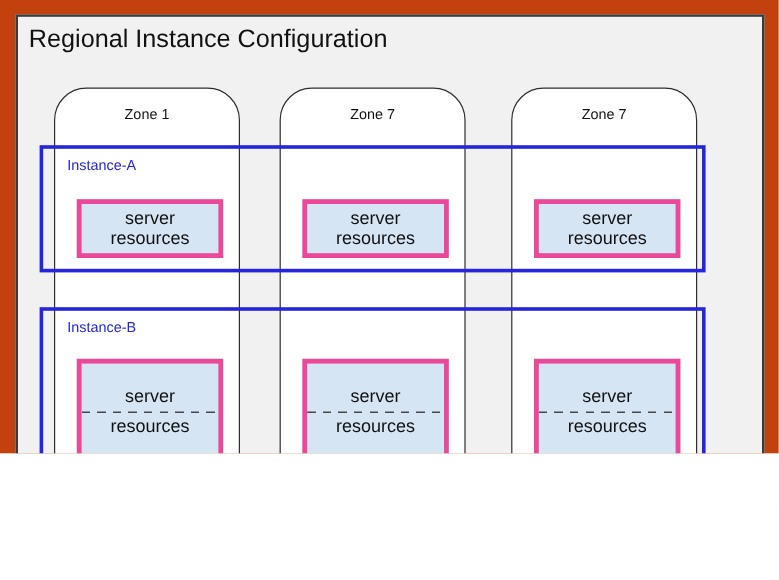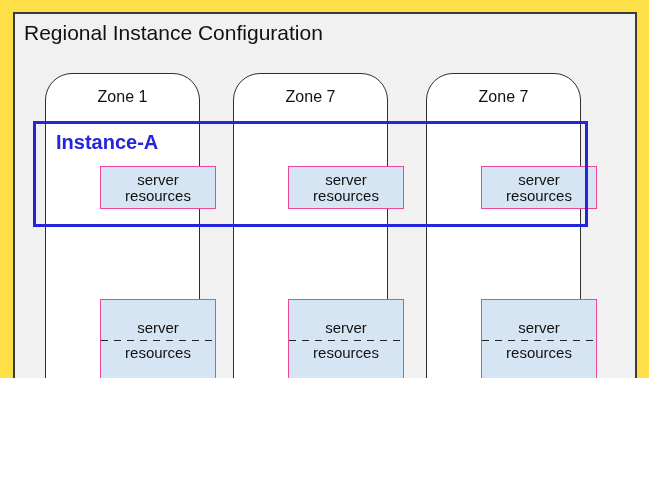--- a/index.html
+++ b/index.html
@@ -5,21 +5,21 @@
   html, body {
     margin: 0;
     padding: 0;
     background: #ffffff;
     font-family: "Liberation Sans", sans-serif;
   }
   .canvas {
     position: relative;
     width: 649px;
     height: 378px;
-    background: #fde047;
+    background: #c2410c;
     overflow: hidden;
   }
   .region {
     position: absolute;
     left: 13px;
     top: 12px;
     width: 620px;
     height: 446px;
     border: 2px solid #3b3b3b;
     background: #f1f1f2;
@@ -40,37 +40,36 @@
     background: #ffffff;
     border: 1px solid #2e2e2e;
     border-radius: 27px;
   }
   .zone-1 { left: 30px; }
   .zone-2 { left: 218px; }
   .zone-3 { left: 411px; }
   .zone-label {
     margin-top: 14px;
     text-align: center;
-    font-size: 16px;
+    font-size: 12px;
     color: #111111;
   }
   .srv {
     position: absolute;
     width: 114px;
     background: #d6e5f4;
-    border: 1px solid #ec4899;
+    border: 4px solid #ec4899;
     display: flex;
     flex-direction: column;
     align-items: center;
     justify-content: center;
     text-align: center;
     font-size: 15px;
     line-height: 16px;
     color: #111111;
-    margin-left: 36px;
   }
   .row-a { top: 152px; height: 41px; }
   .row-b { top: 285px; height: 81px; }
   .col-1 { left: 49px; }
   .col-2 { left: 237px; }
   .col-3 { left: 430px; }
   .divider {
     width: 100%;
     height: 1px;
     margin: 4px 0;
@@ -81,22 +80,22 @@
     left: 18px;
     width: 549px;
     border: 3px solid #2525dd;
     background: transparent;
     pointer-events: none;
   }
   .instance-a { top: 107px; height: 100px; }
   .instance-b { top: 242px; height: 142px; }
   .instance-label {
     margin: 7px 0 0 20px;
-    font-size: 20px;
-    font-weight: bold;
+    font-size: 12px;
+    font-weight: normal;
     color: #2525dd;
   }
 </style>
 </head>
 <body>
 
 <div class="canvas">
   <div class="region">
 
     <div class="title">Regional Instance Configuration</div>
@@ -136,15 +135,18 @@
     </div>
     <div class="srv row-b col-3">
       <span>server</span>
       <div class="divider"></div>
       <span>resources</span>
     </div>
 
     <div class="instance instance-a">
       <div class="instance-label">Instance-A</div>
     </div>
+    <div class="instance instance-b">
+      <div class="instance-label">Instance-B</div>
+    </div>
 
   </div>
 </div>
 
 </body></html>

